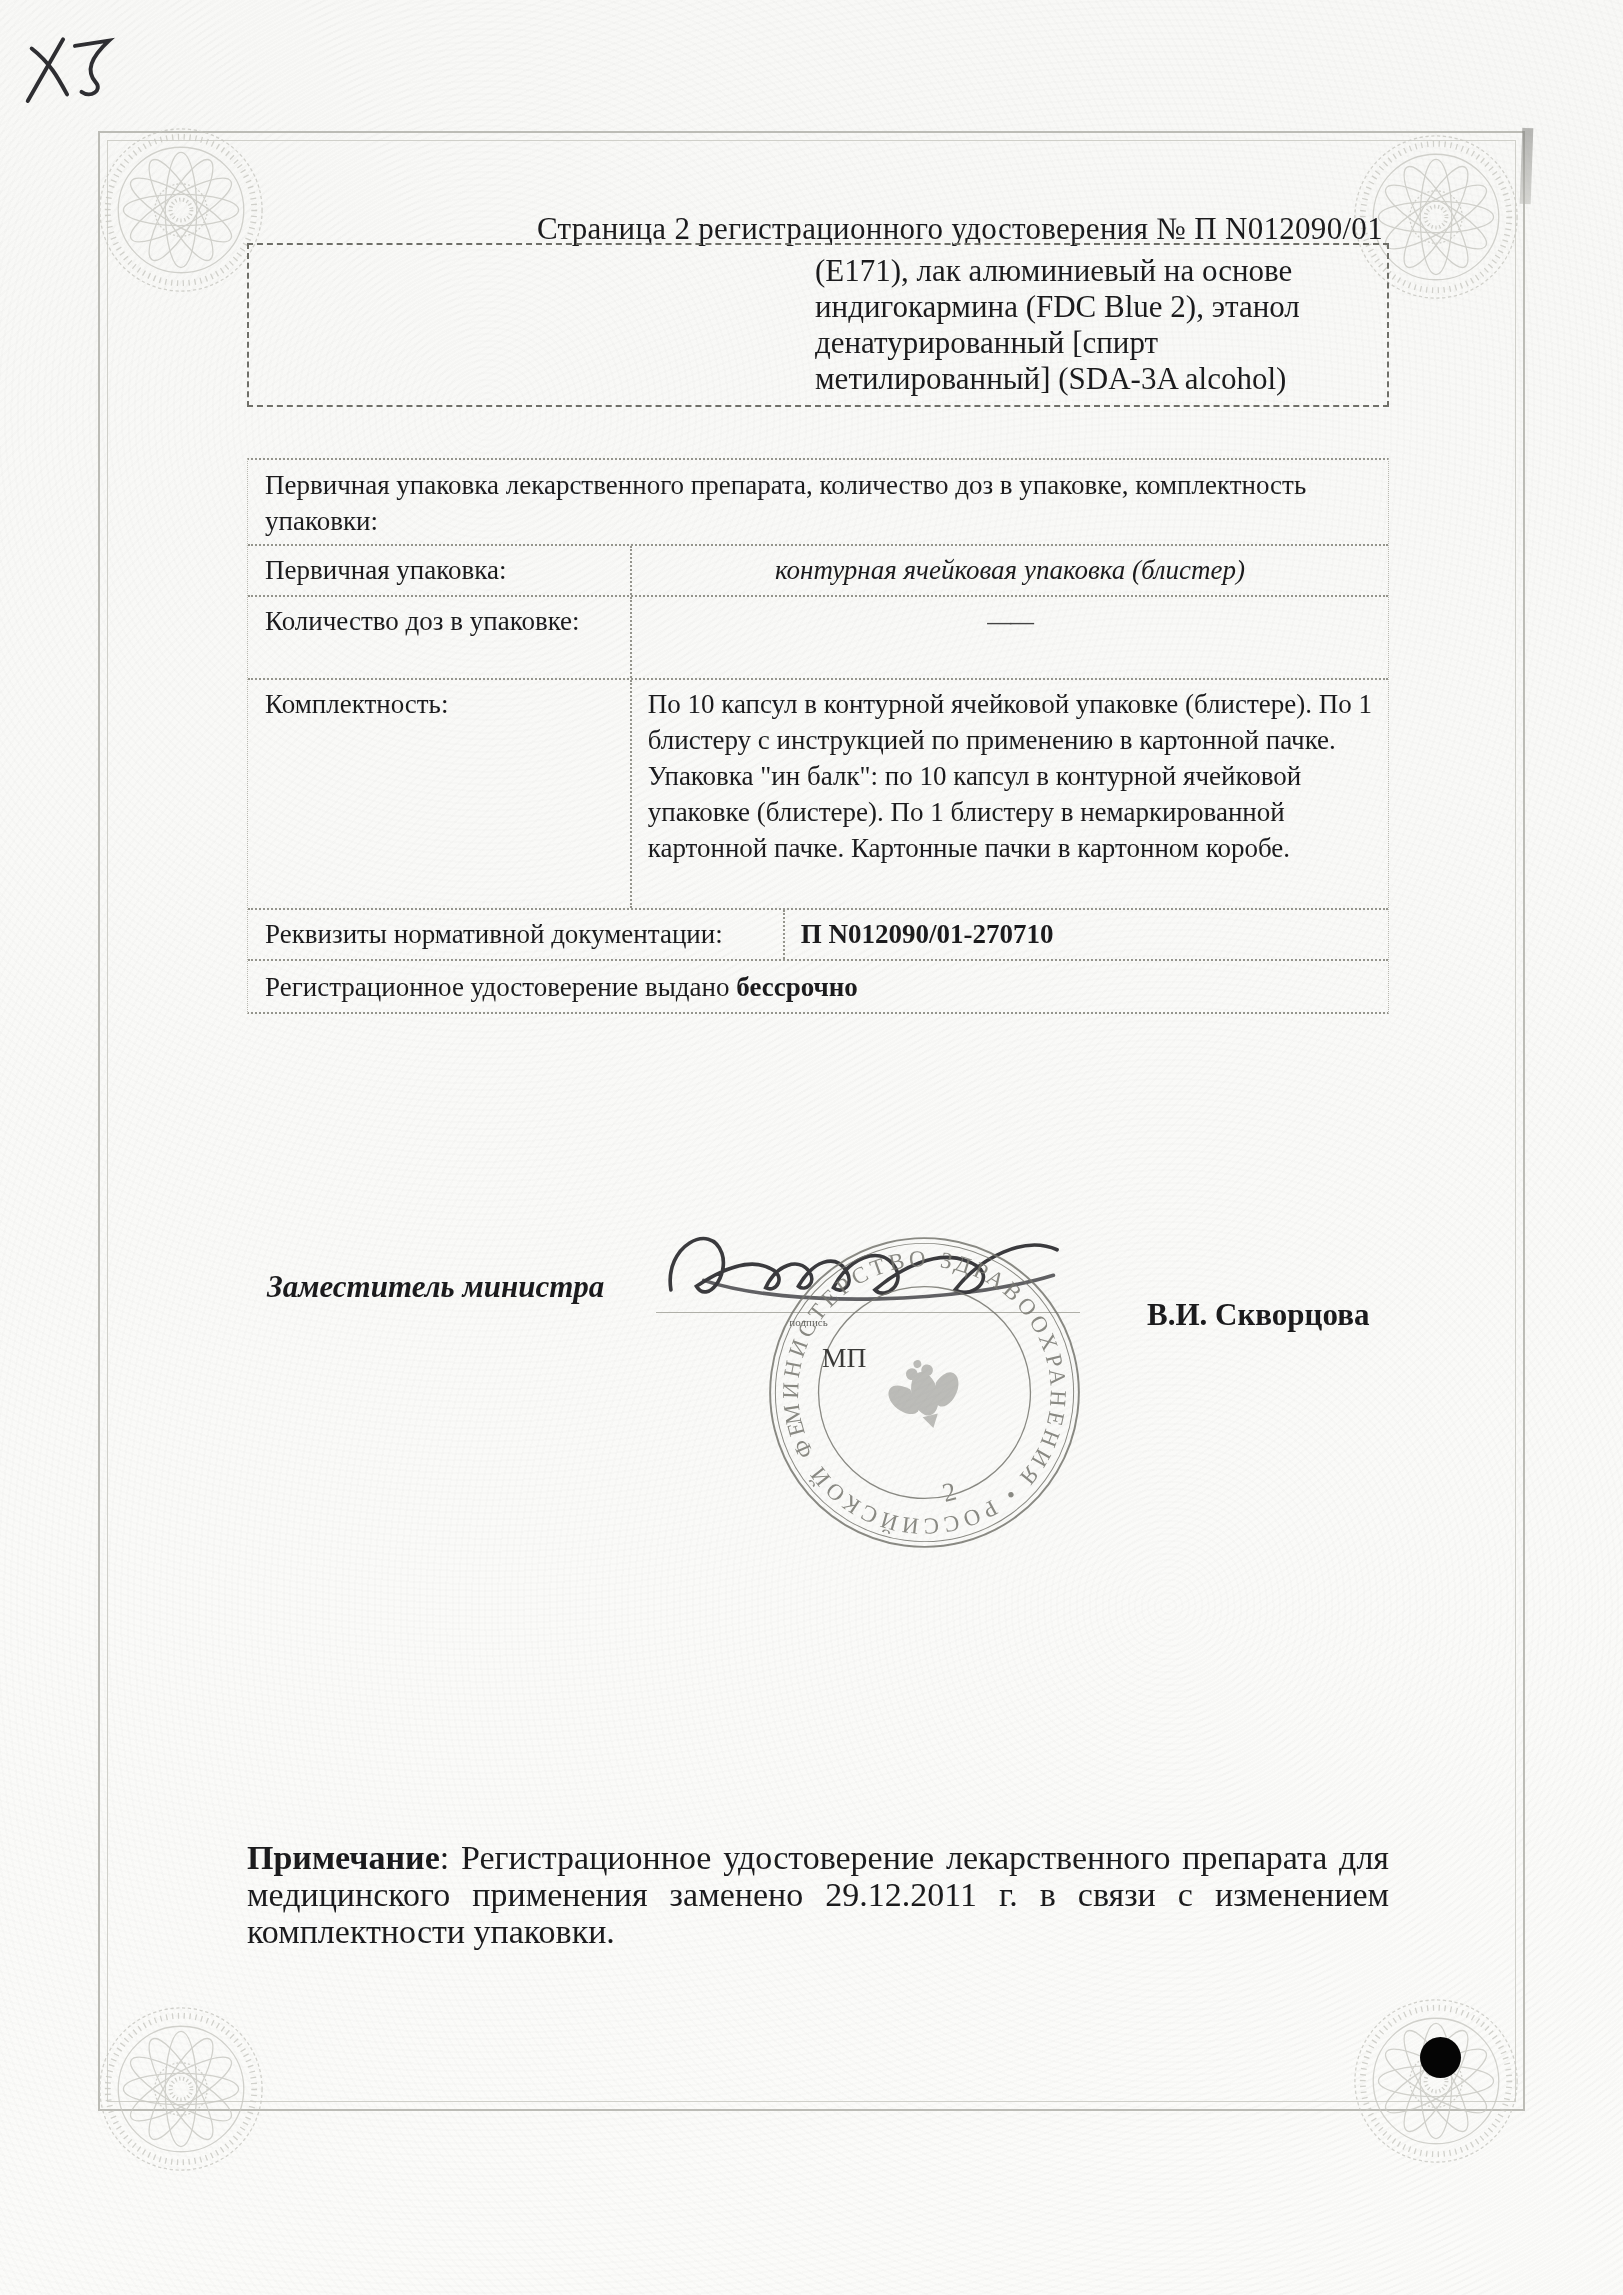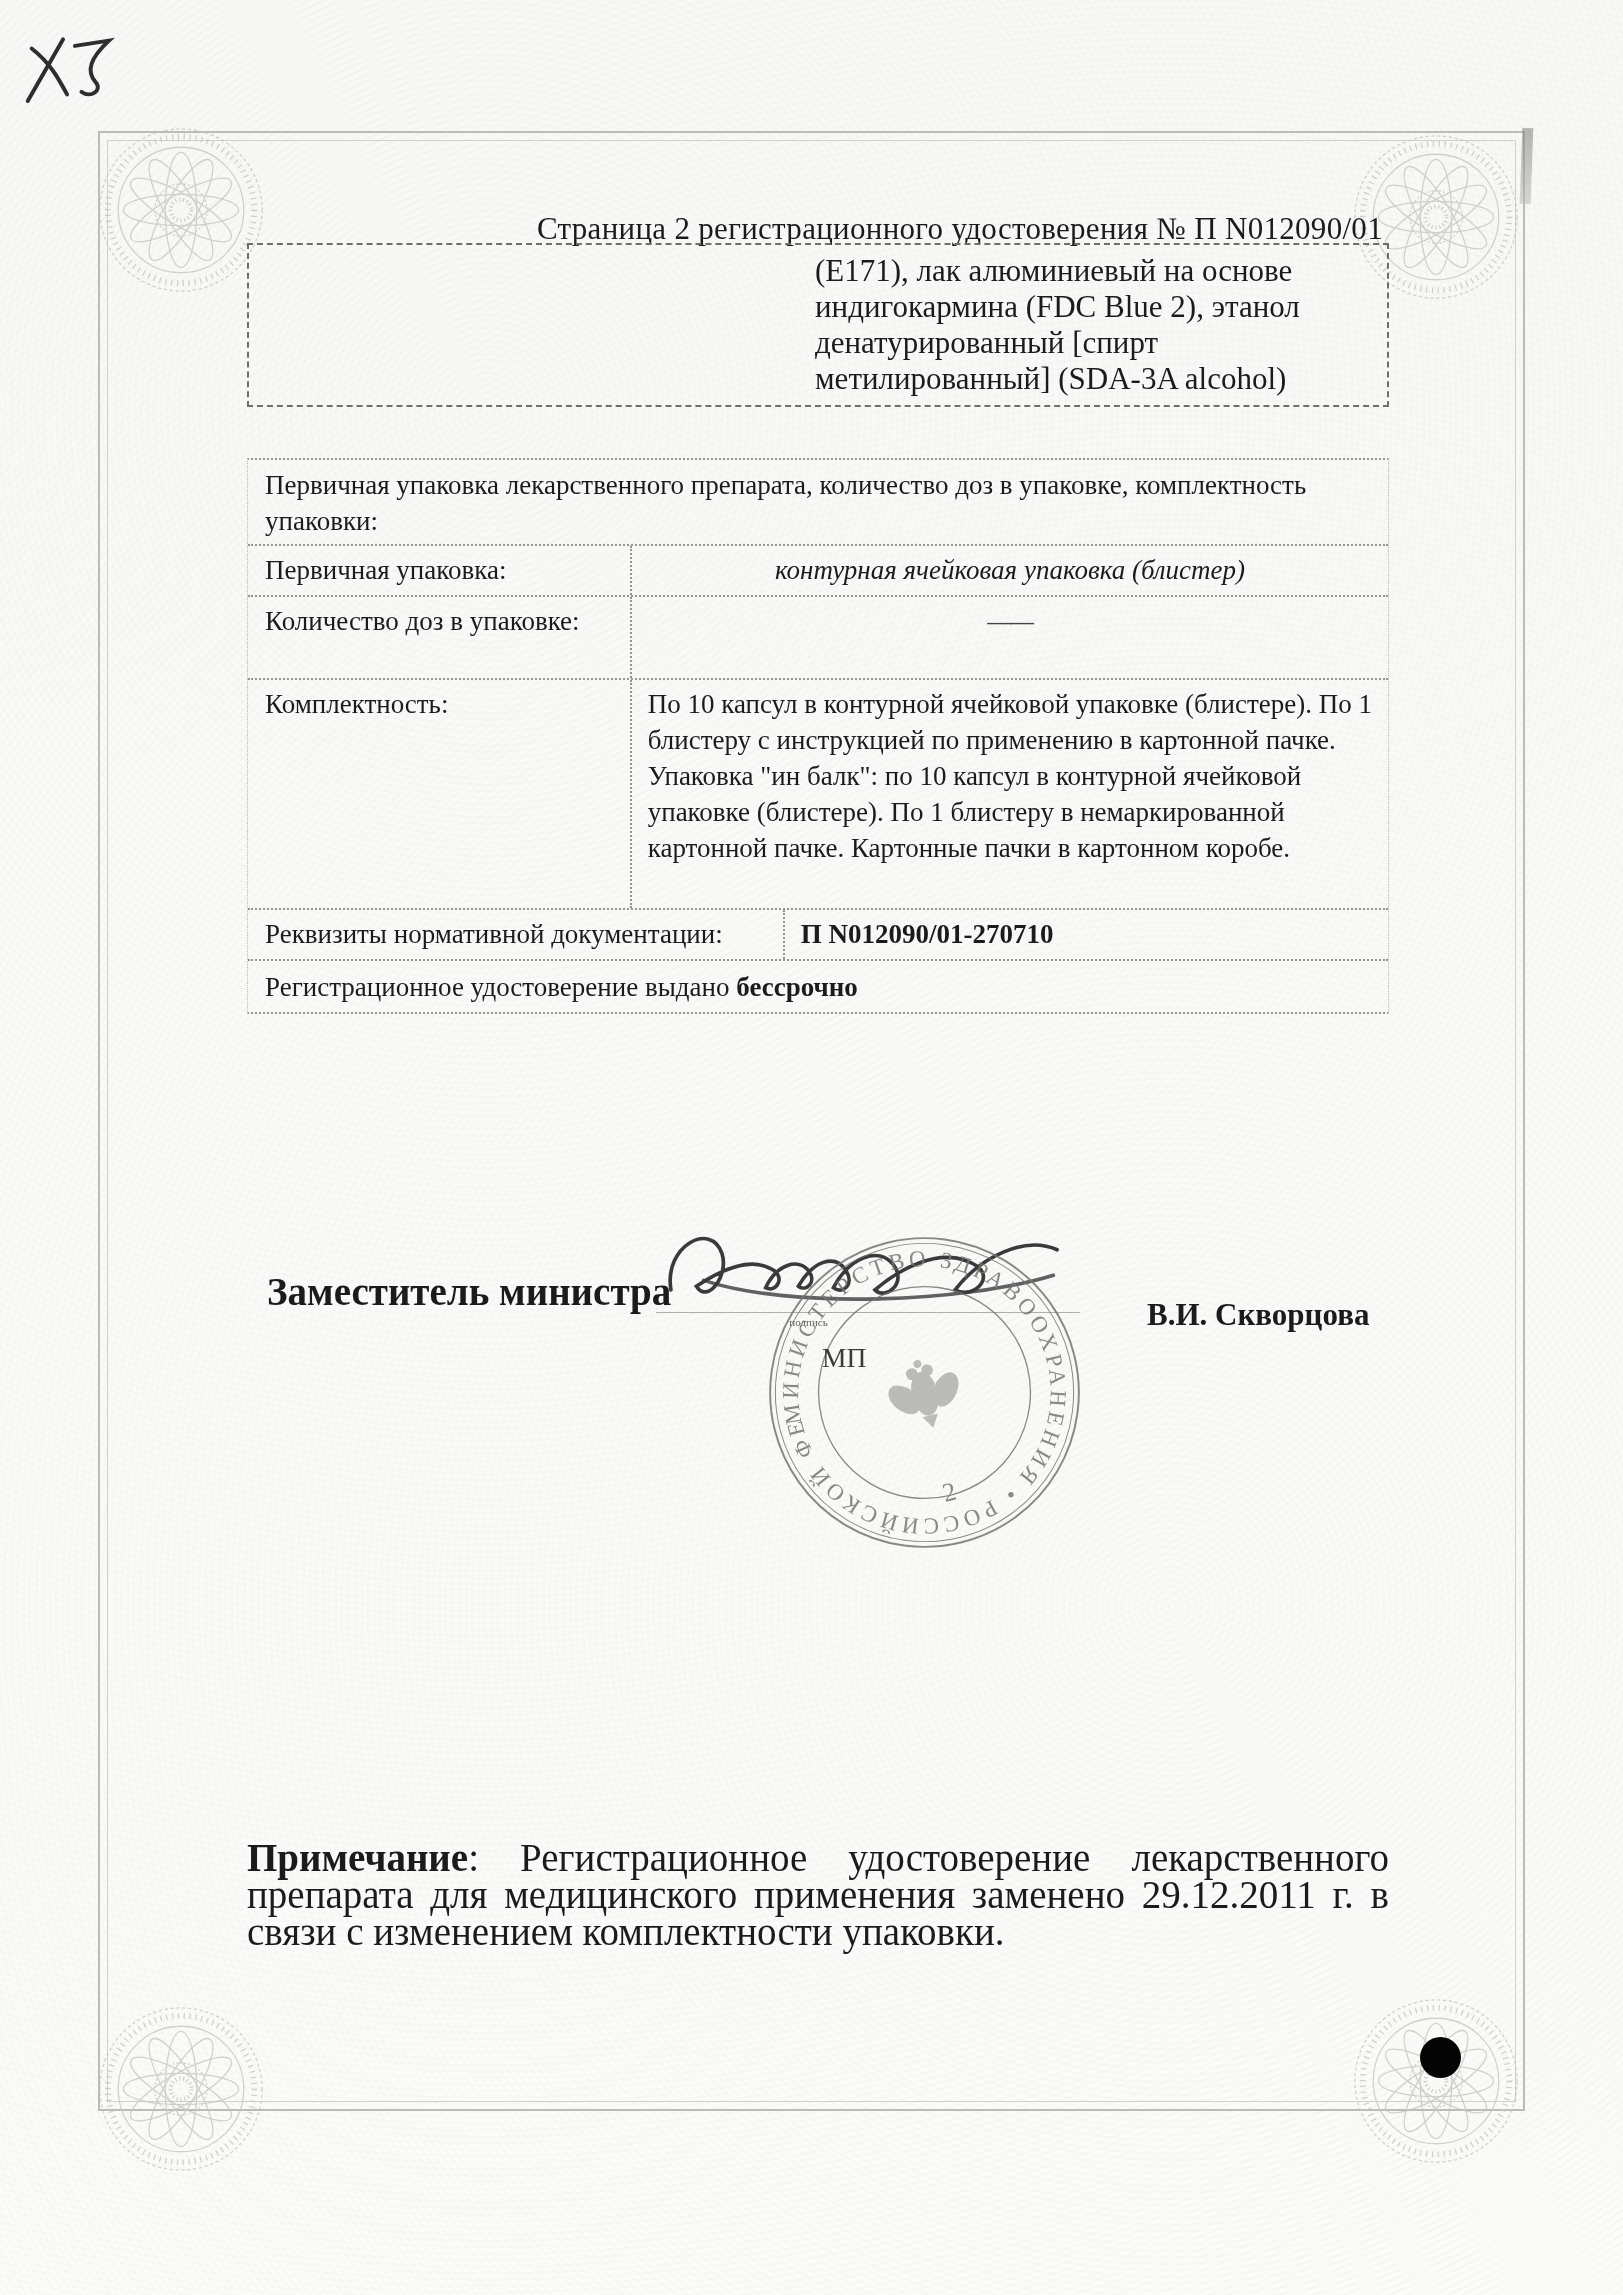--- a/index.html
+++ b/index.html
@@ -55,31 +55,31 @@
   .t-value { padding:6.5px 15.7px; }
   .t-value.center { text-align:center;font-style:italic; }
   .t-value .dash { letter-spacing:-1.3px; color:#444; }
   .bold { font-weight:bold; }
   .t-footer { border-top:2px dotted #94948c; padding:7.9px 15.7px 7.9px 17px; }
   .r1 { min-height:48px; }
   .r2 { min-height:109px; }
   .r3 { min-height:83px; }
   .r4 { min-height:230px; }
   .r5 { min-height:43px; }
-  .sig-title { position:absolute; left:267px; top:1269px; font-size:39px; font-weight:bold; }
+  .sig-title { position:absolute; left:267px; top:1269px; font-size:31px; font-weight:bold;font-style:italic; }
   .sig-name  { position:absolute; left:1147px; top:1269px; font-size:31px; font-weight:bold;margin-top:28px; }
   .sig-line  { position:absolute; left:656px; top:1312px; width:424px; border-top:1.3px solid #a2a29a; opacity:.85; }
   .sig-caption { position:absolute; left:753px; top:1316px; width:111px; text-align:center;
                  font-size:11px; color:#63635e; }
   .sig-svg { position:absolute; left:660px; top:1206px; width:408px; height:124px; }
   .mp { position:absolute; left:822px; top:1342px; font-size:27.5px; color:#3a3a38; }
   .stamp { position:absolute; left:761px; top:1229px; width:327px; height:327px; opacity:.85; }
   .note {
     position:absolute; left:247px; top:1839px; width:1142px;
-    font-size:39px; line-height:37px; text-align:justify;
+    font-size:34px; line-height:37px; text-align:justify;
   }
   .black-dot {
     position:absolute; left:1420px; top:2037px; width:41px; height:41px;
     border-radius:50%; background:#050505;
   }
 </style>
 </head>
 <body>
 
 <div class="page">

